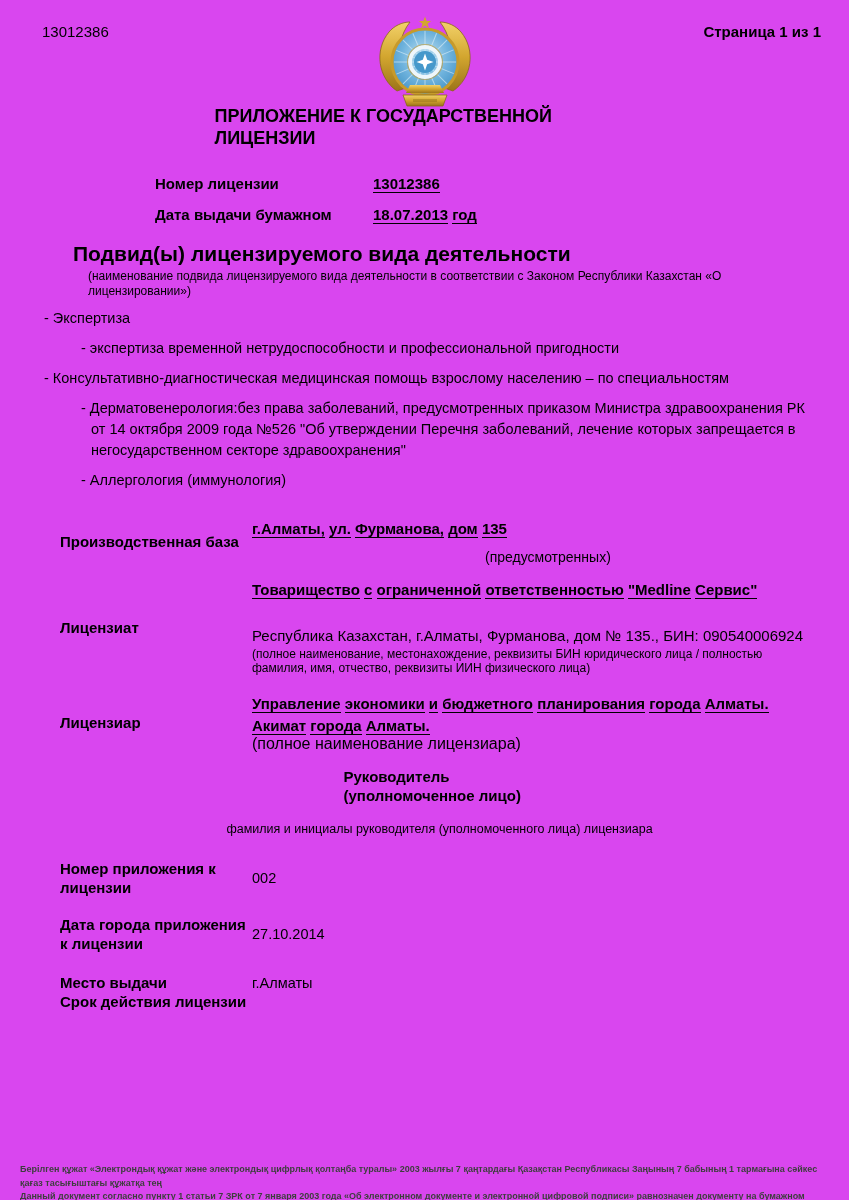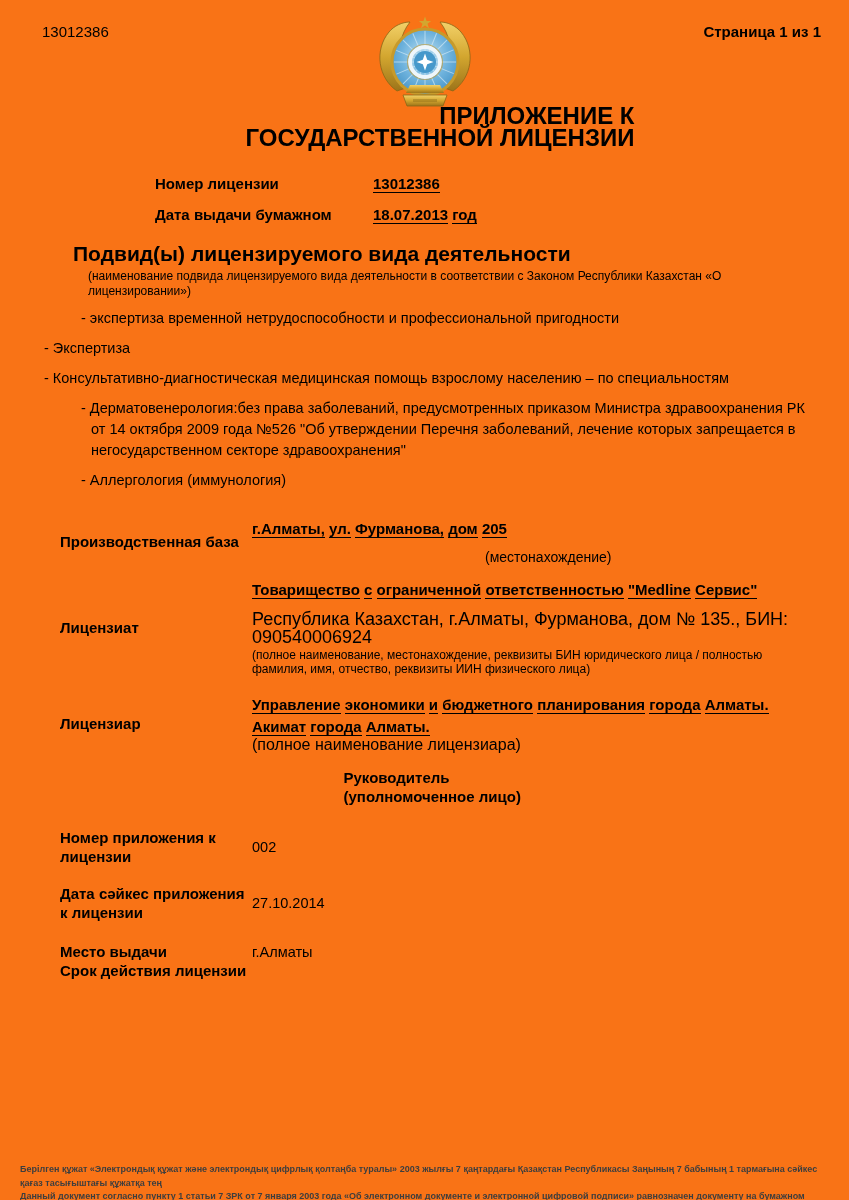--- a/index.html
+++ b/index.html
@@ -1,38 +1,38 @@
 <!DOCTYPE html>
 <html lang="ru"><head>
 <meta charset="utf-8">
 <style>
   * { margin:0; padding:0; box-sizing:border-box; }
   html,body { background:#ffffff; }
   body { font-family:"Liberation Sans", sans-serif; color:#000; }
   .page {
-    position:relative; width:849px; height:1200px; background:#f97316;
+    position:relative; width:849px; height:1200px; background:#d946ef;
     overflow:hidden; margin:0 auto;
   }
 
   
   .header-row {
     display:flex; justify-content:space-between; align-items:flex-start;
     padding:23px 28px 0 42px; font-size:15px; line-height:18px;
   }
   .doc-number { font-weight:normal; }
   .page-indicator { font-weight:bold; }
   .emblem {
     position:absolute; top:15px; left:50%; transform:translateX(-50%);
     width:104px; height:96px;
   }
 
   
   .title {
-    margin:64px auto 0 auto; max-width:420px; text-align:right;
-    font-size:24px; font-weight:bold; line-height:22px;
+    margin:64px auto 0 auto; max-width:420px; text-align:left;
+    font-size:18px; font-weight:bold; line-height:22px;
   }
 
   
   .license-rows { margin:26px 0 0 155px; font-size:15px; }
   .lic-row { display:flex; margin-bottom:14px; }
   .lic-label { width:218px; font-weight:bold; flex-shrink:0; }
   .lic-value { font-weight:bold; }
 
   
   .subtypes { margin:20px 34px 0 42px; font-size:14.5px; line-height:21px; }
@@ -43,21 +43,21 @@
   .sub-item.lvl2 { margin-left:39px; padding-left:10px; text-indent:-10px; }
 
   
   .fields { margin:27px 30px 0 60px; font-size:15px; }
   .field-row { display:flex; align-items:center; }
   .f-label { width:192px; flex-shrink:0; font-weight:bold; line-height:19px; }
   .f-value-col { flex:1; }
   .f-value-bold { font-weight:bold; line-height:22px; max-width:555px; }
   .f-value-plain { font-size:14.5px; line-height:18px; }
   .f-value-small { font-size:12.5px; line-height:15px; }
-  .f-details { margin-top:9px; font-size:18px; line-height:18px; }
+  .f-details { margin-top:26px; font-size:15px; line-height:18px; }
   .f-note-small { margin-top:2px; font-size:12px; line-height:14px; }
   .f-note-mid { margin-top:9px; margin-left:233px; font-size:14px; }
   .f-note-plain { font-size:16px; line-height:14px; }
   .uw { border-bottom:1.5px solid #000; }
 
   .mb-14 { margin-bottom:14px; } .mb-16 { margin-bottom:16px; }
   .mb-18 { margin-bottom:18px; } .mb-20 { margin-bottom:20px; }
   .mb-22 { margin-bottom:22px;flex-direction:column; }
   .val-offset { margin-top:17px; }
 
@@ -132,34 +132,34 @@
     </div>
     <div class="lic-row">
       <span class="lic-label">Дата выдачи бумажном</span>
       <span class="lic-value"><span class="uw">18.07.2013</span> <span class="uw">год</span></span>
     </div>
   </div>
 
   <div class="subtypes">
     <div class="subtypes-heading">Подвид(ы) лицензируемого вида деятельности</div>
     <div class="subtypes-note">(наименование подвида лицензируемого вида деятельности в соответствии с Законом Республики Казахстан «О лицензировании»)</div>
+    <div class="sub-item lvl1">- Экспертиза</div>
     <div class="sub-item lvl2">- экспертиза временной нетрудоспособности и профессиональной пригодности</div>
-    <div class="sub-item lvl1">- Экспертиза</div>
     <div class="sub-item lvl1">- Консультативно-диагностическая медицинская помощь взрослому населению – по специальностям</div>
     <div class="sub-item lvl2">- Дерматовенерология:без права заболеваний, предусмотренных приказом Министра здравоохранения РК от 14 октября 2009 года №526 "Об утверждении Перечня заболеваний, лечение которых запрещается в негосударственном секторе здравоохранения"</div>
     <div class="sub-item lvl2">- Аллергология (иммунология)</div>
   </div>
 
   <div class="fields">
 
     <div class="field-row mb-14">
       <div class="f-label">Производственная база</div>
       <div class="f-value-col">
-        <div class="f-value-bold"><span class="uw">г.Алматы,</span> <span class="uw">ул.</span> <span class="uw">Фурманова,</span> <span class="uw">дом</span> <span class="uw">205</span></div>
-        <div class="f-note-mid">(местонахождение)</div>
+        <div class="f-value-bold"><span class="uw">г.Алматы,</span> <span class="uw">ул.</span> <span class="uw">Фурманова,</span> <span class="uw">дом</span> <span class="uw">135</span></div>
+        <div class="f-note-mid">(предусмотренных)</div>
       </div>
     </div>
 
     <div class="field-row mb-18">
       <div class="f-label">Лицензиат</div>
       <div class="f-value-col">
         <div class="f-value-bold"><span class="uw">Товарищество</span> <span class="uw">с</span> <span class="uw">ограниченной</span> <span class="uw">ответственностью</span> <span class="uw">"Medline</span> <span class="uw">Сервис"</span></div>
         <div class="f-details">Республика Казахстан, г.Алматы, Фурманова, дом № 135., БИН: 090540006924</div>
         <div class="f-note-small">(полное наименование, местонахождение, реквизиты БИН юридического лица / полностью фамилия, имя, отчество, реквизиты ИИН физического лица)</div>
       </div>
@@ -168,31 +168,34 @@
     <div class="field-row mb-16">
       <div class="f-label">Лицензиар</div>
       <div class="f-value-col">
         <div class="f-value-bold"><span class="uw">Управление</span> <span class="uw">экономики</span> <span class="uw">и</span> <span class="uw">бюджетного</span> <span class="uw">планирования</span> <span class="uw">города</span> <span class="uw">Алматы.</span> <span class="uw">Акимат</span> <span class="uw">города</span> <span class="uw">Алматы.</span></div>
         <div class="f-note-plain">(полное наименование лицензиара)</div>
       </div>
     </div>
 
     <div class="field-row mb-22">
       <div class="f-label">Руководитель (уполномоченное лицо)</div>
+      <div class="f-value-col val-offset">
+        <div class="f-value-small">фамилия и инициалы руководителя (уполномоченного лица) лицензиара</div>
+      </div>
     </div>
 
     <div class="field-row mb-18">
       <div class="f-label">Номер приложения к лицензии</div>
       <div class="f-value-col">
         <div class="f-value-plain">002</div>
       </div>
     </div>
 
     <div class="field-row mb-20">
-      <div class="f-label">Дата сәйкес приложения к лицензии</div>
+      <div class="f-label">Дата города приложения к лицензии</div>
       <div class="f-value-col">
         <div class="f-value-plain">27.10.2014</div>
       </div>
     </div>
 
     <div class="field-row">
       <div class="f-label">Место выдачи</div>
       <div class="f-value-col">
         <div class="f-value-plain">г.Алматы</div>
       </div>

